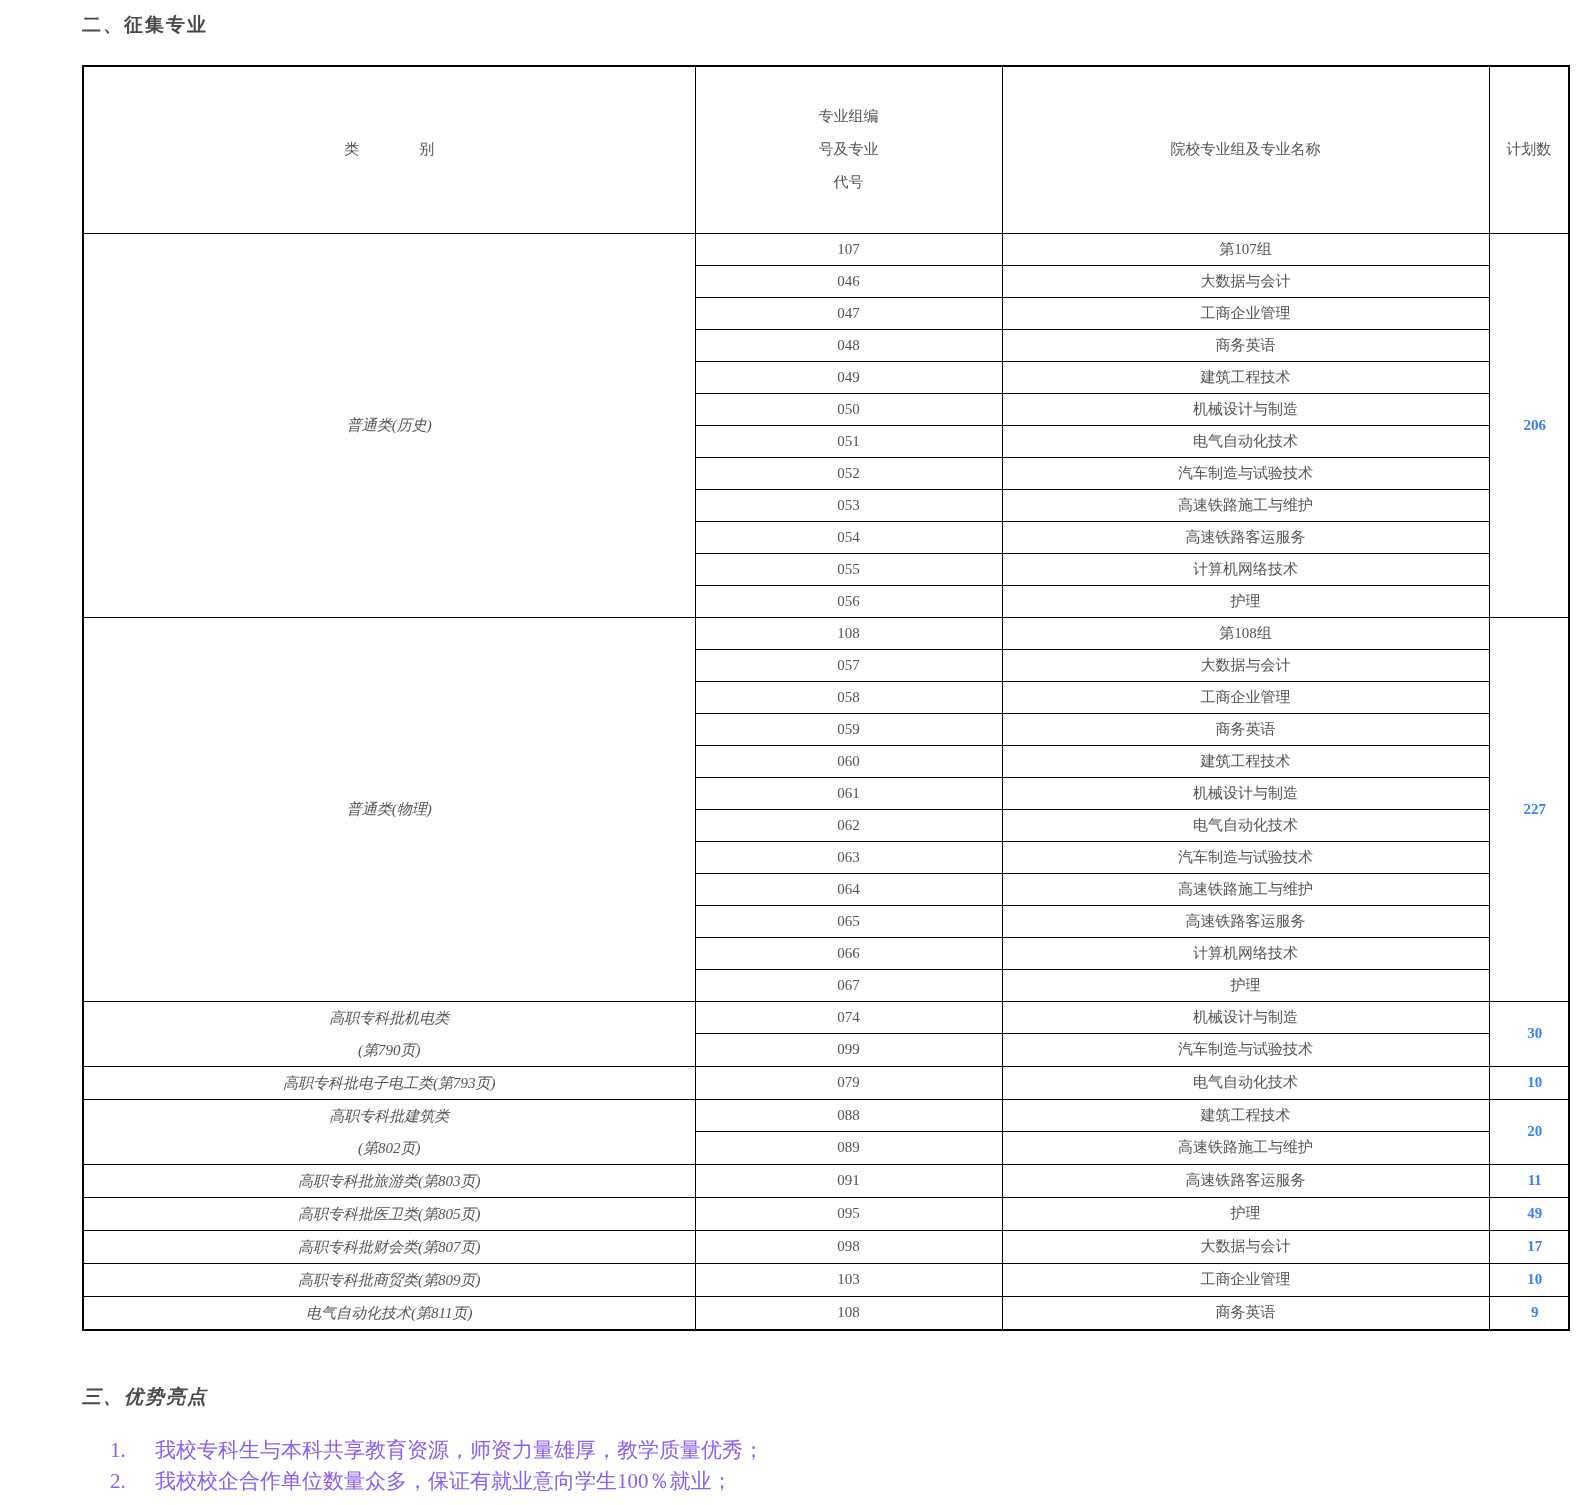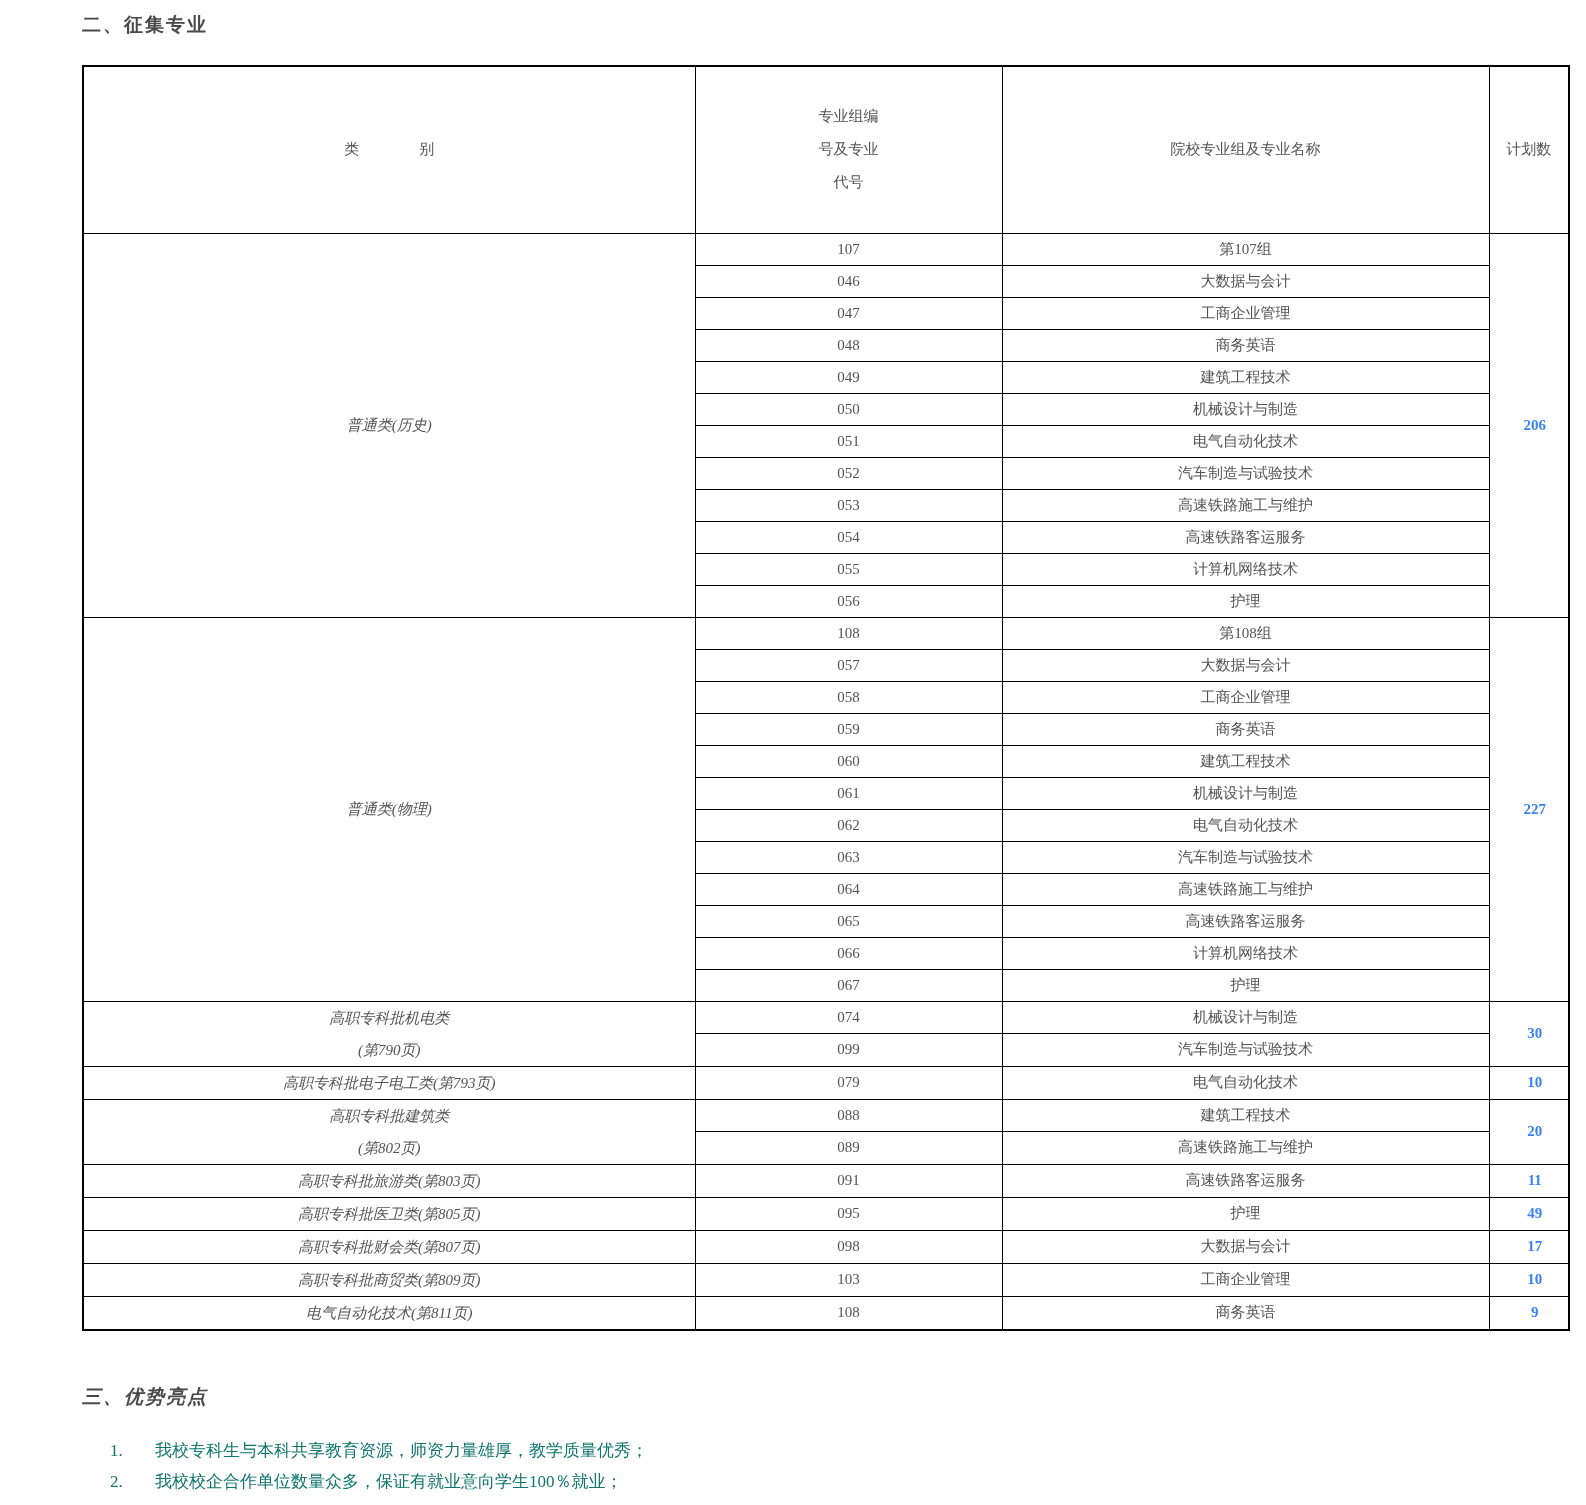--- a/index.html
+++ b/index.html
@@ -56,23 +56,23 @@
   .hdr-code div { line-height: 33px; }
 
   .bold { font-weight: bold; color: #4b4b4b; }
   td.plan-cell { font-weight: bold; color: #3b82f6; padding-left: 12px; }
   td.cat-cell div { line-height: 32px; font-style: italic; }
 
   .highlights {
     margin-top: 27px;
   }
   .hl-item {
-    font-size: 17px;
+    font-size: 21px;
     line-height: 31px;
-    color: #0f766e;
+    color: #8b5cf6;
     white-space: nowrap;
   }
   .hl-item.last { margin-top: 4px; }
   .hl-num {
     display: inline-block;
     width: 45px;
     margin-left: 28px;
   }
 </style>
 </head>

